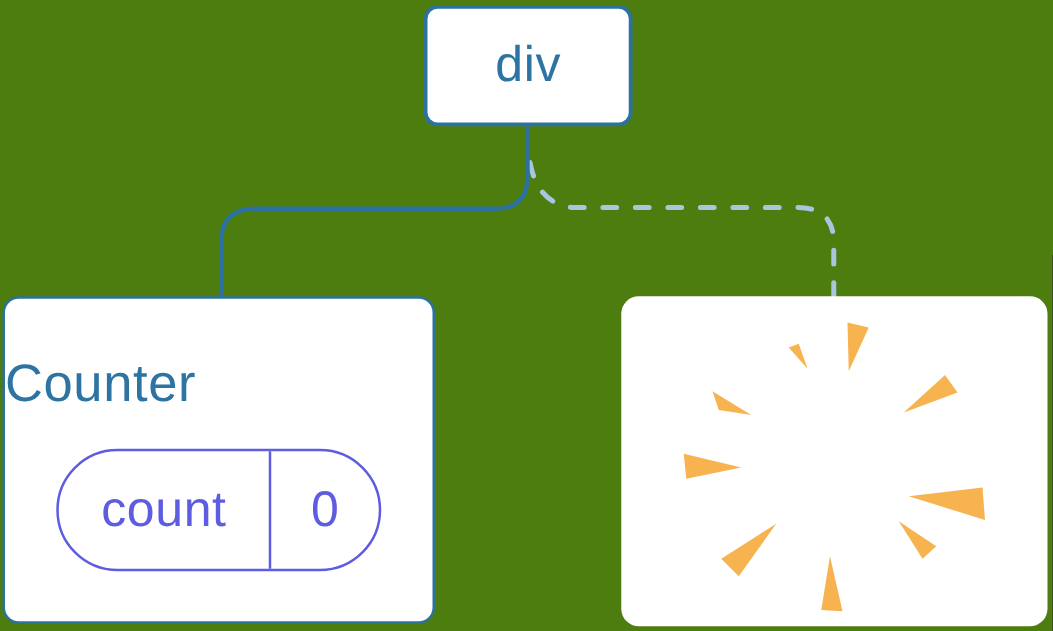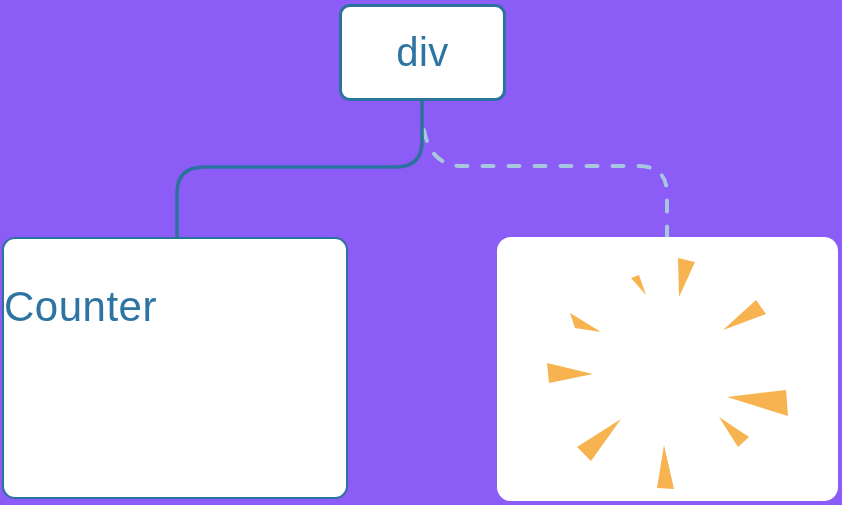--- a/index.html
+++ b/index.html
@@ -36,33 +36,41 @@
     left:497px;top:237px;width:341px;height:264px;
     border:none;border-radius:14px;
   }
   .connectors,.poof{position:absolute;pointer-events:none;}
   .connectors{left:0;top:0;}
   .poof{left:0;top:0;}
 </style>
 </head>
 <body>
 
-<div class="canvas" style="background-color: #8b5cf6;">
+<div class="canvas" style="background-color: #4d7c0f;">
 
   <svg class="connectors" width="842" height="505" viewBox="0 0 842 505">
     <path d="M424,130 Q430,163 458,166 L638,166 Q667,166 667,194 L667,238" fill="none" stroke-width="4" stroke-linecap="round" stroke-dasharray="11 15" stroke="#A7C6DF"></path>
     <path d="M422,100 L422,141 Q422,167 396,167 L204,167 Q177,167 177,193 L177,238" fill="none" stroke-width="3.5" stroke="#2B729E"></path>
   </svg>
 
   <div class="node root-node" style="background-color: rgb(255, 255, 255); border-color: rgb(43, 114, 158); color: rgb(46, 116, 163);">
     <span>div</span>
   </div>
 
   <div class="node counter-node" style="background-color: rgb(255, 255, 255); border-color: rgb(43, 114, 158);">
     <div class="counter-title" style="color: rgb(46, 116, 163);">Counter</div>
+    <div class="state-pill" style="border-color: rgb(94, 92, 224); color: rgb(94, 92, 224);">
+      <div class="pill-cell pill-key" style="border-right-color: rgb(94, 92, 224);">
+        <span>count</span>
+      </div>
+      <div class="pill-cell pill-value">
+        <span>0</span>
+      </div>
+    </div>
   </div>
 
   <div class="node removed-node" style="background-color: rgb(255, 255, 255);">
     <svg class="poof" width="341" height="264" viewBox="0 0 341 264">
       <g fill="#F6B350">
         <polygon points="181,21 198,25 182,60"></polygon>
         <polygon points="134,41 142,38 149,58"></polygon>
         <polygon points="259,63 269,77 226,93"></polygon>
         <polygon points="73,76 78,91 104,95"></polygon>
         <polygon points="50,126 52,146 96,137"></polygon>

